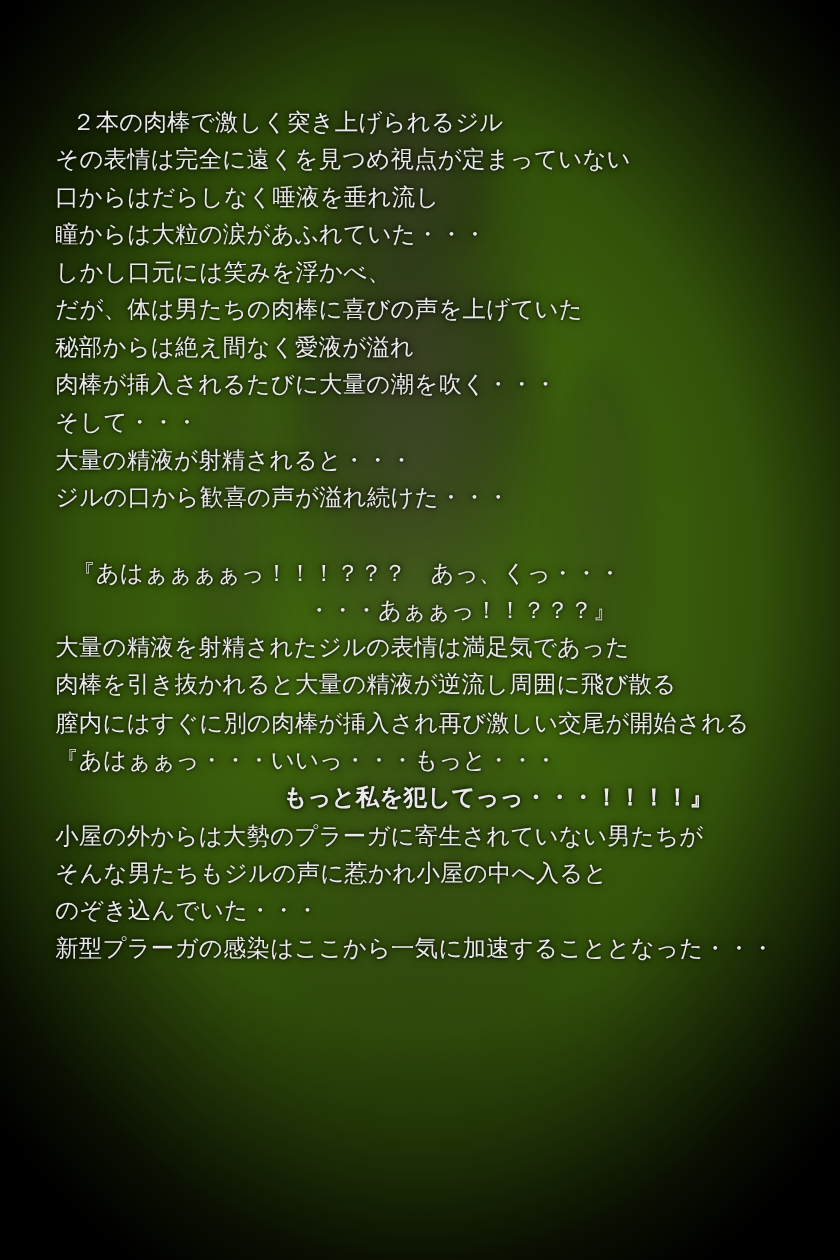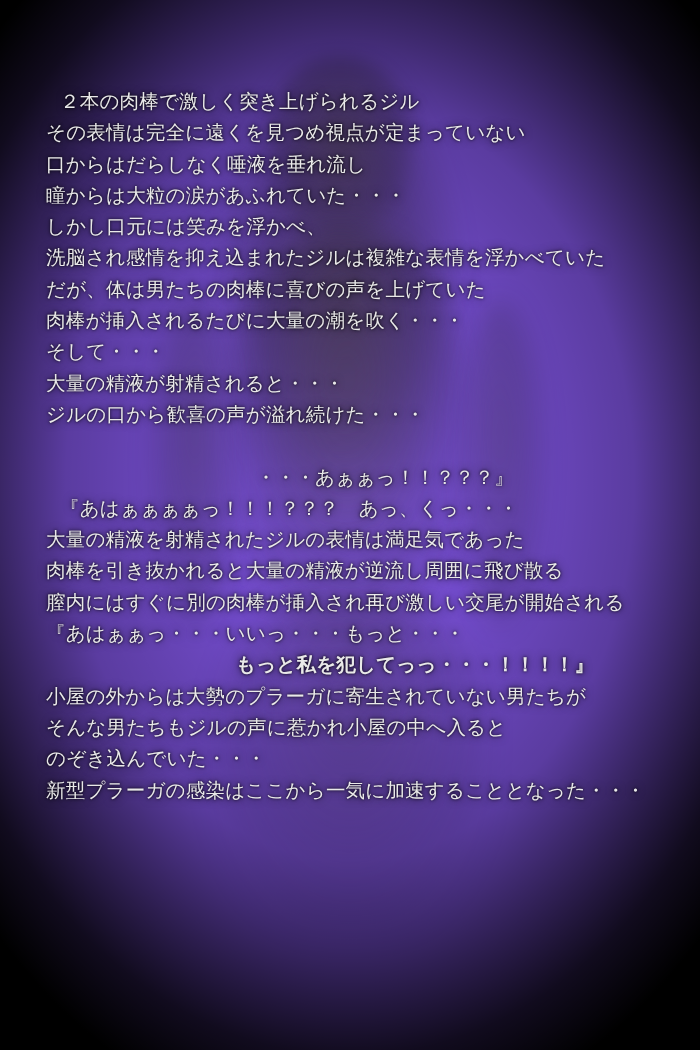--- a/index.html
+++ b/index.html
@@ -10,21 +10,21 @@
   body {
     width: 700px;
     height: 1050px;
     overflow: hidden;
     font-family: "DejaVu Serif", "Liberation Serif", serif;
   }
   #page {
     position: relative;
     width: 700px;
     height: 1050px;
-    background: #8b5cf6;
+    background: #4d7c0f;
     overflow: hidden;
   }
   
   .bg-layer {
     position: absolute;
     inset: 0;
     pointer-events: none;
   }
   .silhouette-body {
     position: absolute;
@@ -132,29 +132,29 @@
     <div class="vignette"></div>
   </div>
 
   <div class="text-layer">
     <div class="story" id="story">
         <div class="line indent-1">２本の肉棒で激しく突き上げられるジル</div>
         <div class="line">その表情は完全に遠くを見つめ視点が定まっていない</div>
         <div class="line">口からはだらしなく唾液を垂れ流し</div>
         <div class="line">瞳からは大粒の涙があふれていた・・・</div>
         <div class="line">しかし口元には笑みを浮かべ、</div>
-        <div class="line">洗脳され感情を抑え込まれたジルは複雑な表情を浮かべていた</div>
         <div class="line">だが、体は男たちの肉棒に喜びの声を上げていた</div>
+        <div class="line">秘部からは絶え間なく愛液が溢れ</div>
         <div class="line">肉棒が挿入されるたびに大量の潮を吹く・・・</div>
         <div class="line">そして・・・</div>
         <div class="line">大量の精液が射精されると・・・</div>
         <div class="line">ジルの口から歓喜の声が溢れ続けた・・・</div>
         <div class="line spacer"></div>
+        <div class="line indent-1">『あはぁぁぁぁっ！！！？？？　あっ、くっ・・・</div>
         <div class="line indent-2">・・・あぁぁっ！！？？？』</div>
-        <div class="line indent-1">『あはぁぁぁぁっ！！！？？？　あっ、くっ・・・</div>
         <div class="line">大量の精液を射精されたジルの表情は満足気であった</div>
         <div class="line">肉棒を引き抜かれると大量の精液が逆流し周囲に飛び散る</div>
         <div class="line">膣内にはすぐに別の肉棒が挿入され再び激しい交尾が開始される</div>
         <div class="line">『あはぁぁっ・・・いいっ・・・もっと・・・</div>
         <div class="line indent-3">もっと私を犯してっっ・・・！！！！』</div>
         <div class="line">小屋の外からは大勢のプラーガに寄生されていない男たちが</div>
         <div class="line">そんな男たちもジルの声に惹かれ小屋の中へ入ると</div>
         <div class="line">のぞき込んでいた・・・</div>
         <div class="line">新型プラーガの感染はここから一気に加速することとなった・・・</div>
       </div>

